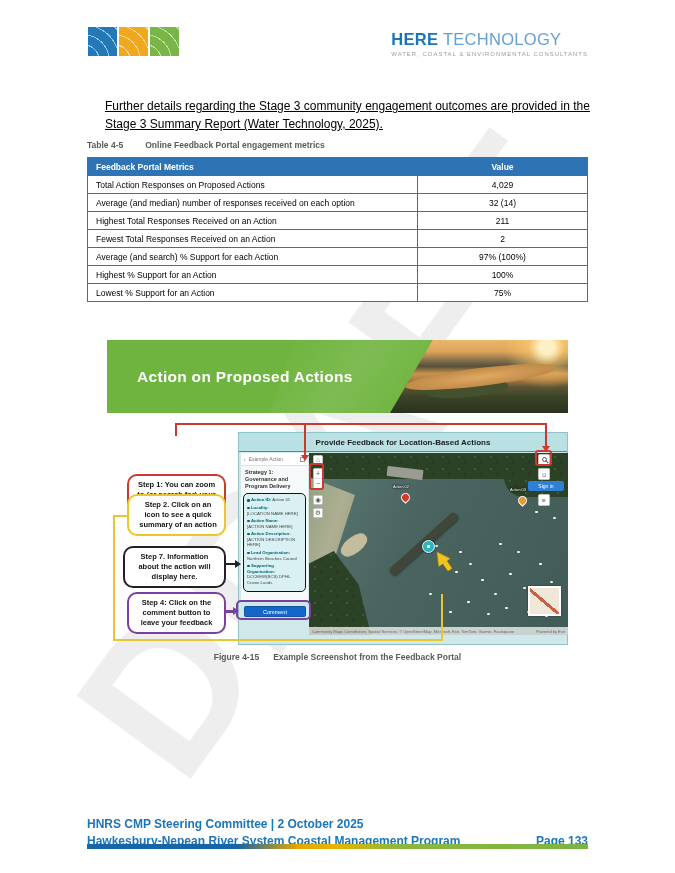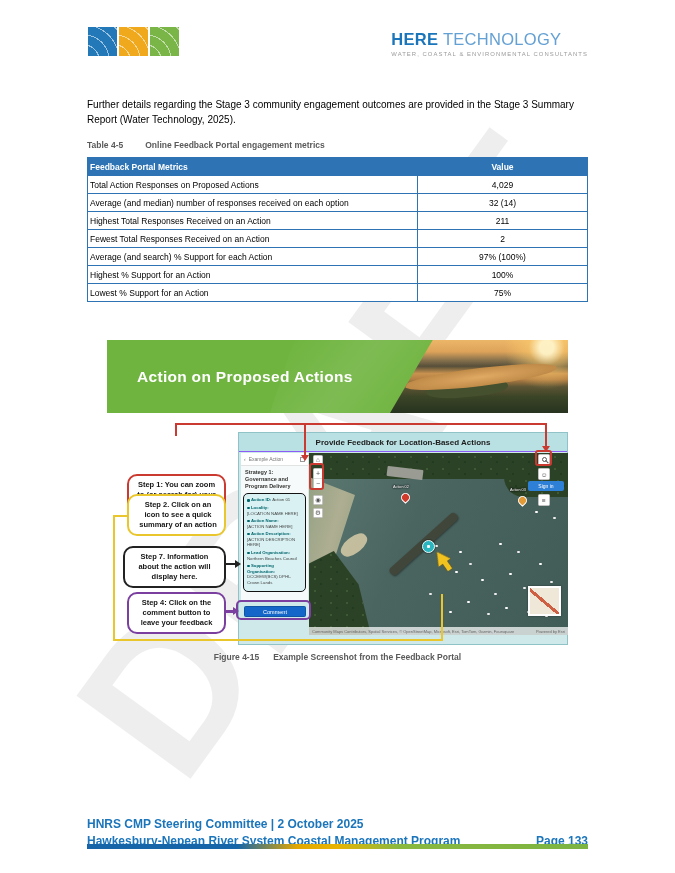--- a/index.html
+++ b/index.html
@@ -22,26 +22,26 @@
   .sq.green{background:#7ab547;}
   .logo .sq::after{content:"";position:absolute;inset:0;
     background:repeating-radial-gradient(circle at -15% 115%,rgba(255,255,255,0) 0 5px,rgba(255,255,255,.55) 5px 6px,rgba(255,255,255,0) 6px 10px);}
   .brand{position:absolute;right:87px;top:30px;text-align:left;}
   .brand-line{font-size:16.5px;letter-spacing:.3px;white-space:nowrap;}
   .brand-primary{color:#1b75bb;font-weight:bold;}
   .brand-secondary{color:#63a0d4;font-weight:normal;}
   .brand-sub{font-size:5.9px;color:#9a9a9a;letter-spacing:1.05px;margin-top:2px;white-space:nowrap;}
 
   
-  .para{position:absolute;left:87px;top:97px;width:503px;font-size:10px;line-height:1.5;color:#000;}
+  .para{position:absolute;left:105px;top:97px;width:503px;font-size:12px;line-height:1.5;color:#000;text-decoration:underline;}
   .tbl-caption{position:absolute;left:87px;top:140px;font-size:8.5px;font-weight:bold;color:#5a5a5a;display:flex;gap:22px;}
 
   
   .mtable{position:absolute;left:87px;top:157px;width:501px;border-collapse:collapse;font-size:8.5px;background:#fff;}
-  .mtable th,.mtable td{border:1px solid #2e74b5;padding:3px 2px;height:18px;color:#000;background:#fff;}
+  .mtable th,.mtable td{border:1px solid #2e74b5;padding:3px 8px;height:18px;color:#000;background:#fff;}
   .mtable th{color:#fff;font-weight:bold;text-align:left;background:#2e74b5;}
   .mtable th.val,.mtable td.val{text-align:center;width:170px;}
 
   
   .banner{position:absolute;left:107px;top:340px;width:461px;height:73px;background:#6fb43f;overflow:hidden;}
   .banner::before{content:"";position:absolute;left:38%;top:-20%;width:30%;height:140%;
     background:linear-gradient(115deg,rgba(255,255,255,0) 0%,rgba(255,255,255,.10) 50%,rgba(255,255,255,0) 100%);transform:skewX(-18deg);}
   .banner-title{position:absolute;left:30px;top:50%;transform:translateY(-50%);color:#fff;font-weight:bold;font-size:15.5px;letter-spacing:.3px;z-index:2;}
   .banner-photo{position:absolute;right:0;top:0;height:100%;width:178px;z-index:1;
     clip-path:polygon(24% 0,100% 0,100% 100%,0 100%);

